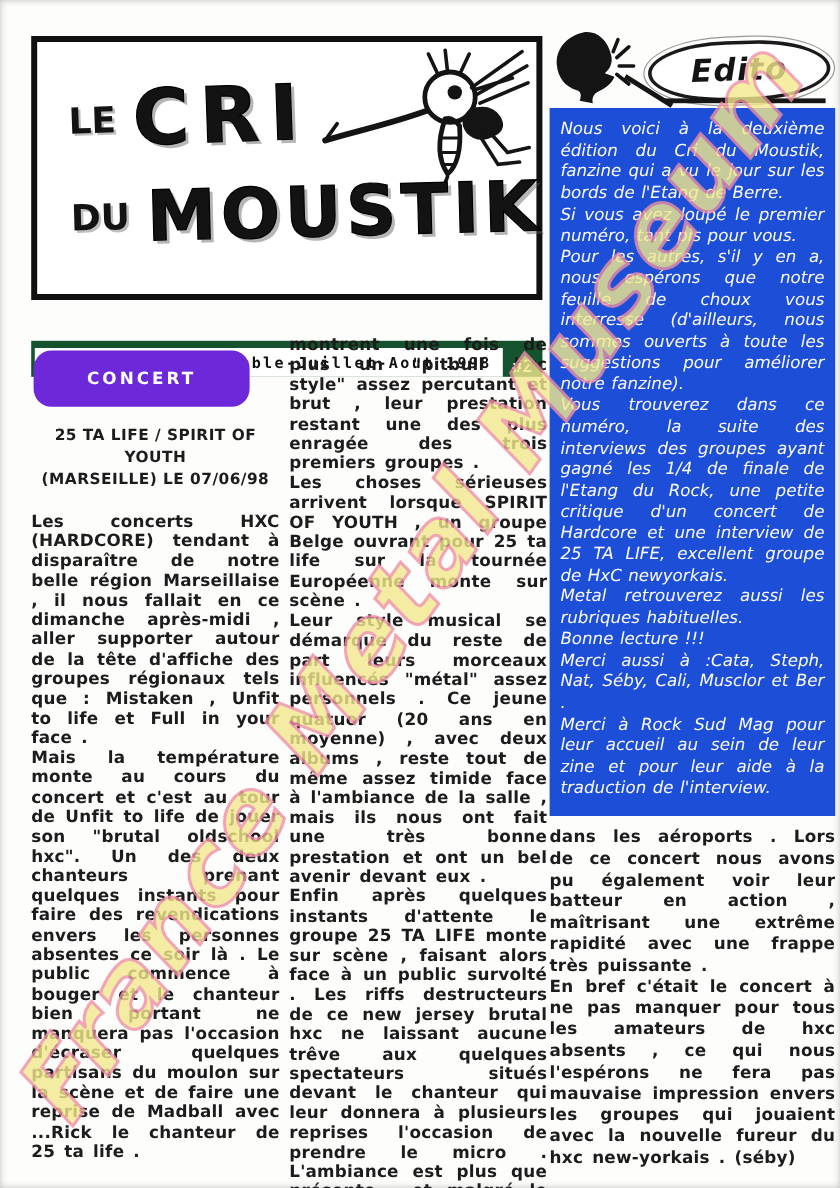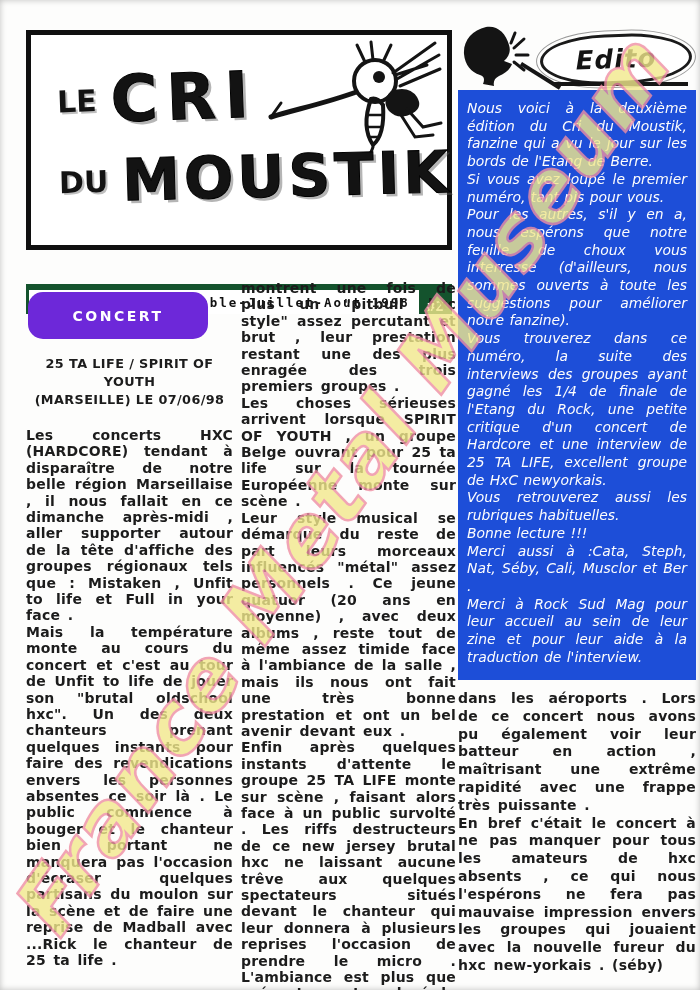--- a/index.html
+++ b/index.html
@@ -138,21 +138,21 @@
     </div>
     <div class="bubble-underline"></div>
     <div class="bubble-underline-diag"></div>
   </div>
 
   <div class="edito-block">
     <p>Nous voici à la deuxième édition du Cri du Moustik, fanzine qui a vu le jour sur les bords de l'Etang de Berre.</p>
     <p>Si vous avez loupé le premier numéro, tant pis pour vous.</p>
     <p>Pour les autres, s'il y en a, nous espérons que notre feuille de choux vous interresse (d'ailleurs, nous sommes ouverts à toute les suggestions pour améliorer notre fanzine).</p>
     <p>Vous trouverez dans ce numéro, la suite des interviews des groupes ayant gagné les 1/4 de finale de l'Etang du Rock, une petite critique d'un concert de Hardcore et une interview de 25 TA LIFE, excellent groupe de HxC newyorkais.</p>
-    <p>Vous retrouverez aussi les rubriques habituelles.</p>
+    <p>Metal retrouverez aussi les rubriques habituelles.</p>
     <p>Bonne lecture !!!</p>
     <p>Merci aussi à :Cata, Steph, Nat, Séby, Cali, Musclor et Ber .</p>
     <p>Merci à Rock Sud Mag pour leur accueil au sein de leur zine et pour leur aide à la traduction de l'interview.</p>
   </div>
 
   <div class="after-edito bodytext">
     <p>dans les aéroports . Lors de ce concert nous avons pu également voir leur batteur en action , maîtrisant une extrême rapidité avec une frappe très puissante .</p>
     <p>En bref c'était le concert à ne pas manquer pour tous les amateurs de hxc absents , ce qui nous l'espérons ne fera pas mauvaise impression envers les groupes qui jouaient avec la nouvelle fureur du hxc new-yorkais . (séby)</p>
   </div>
 

